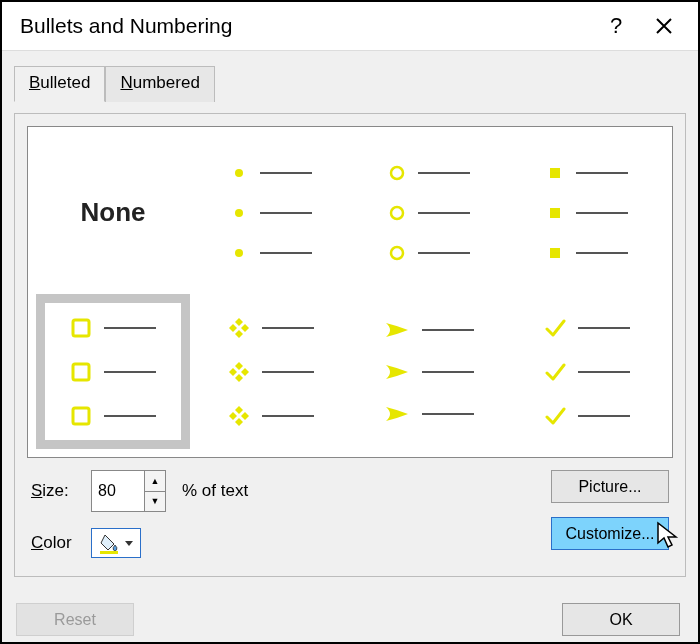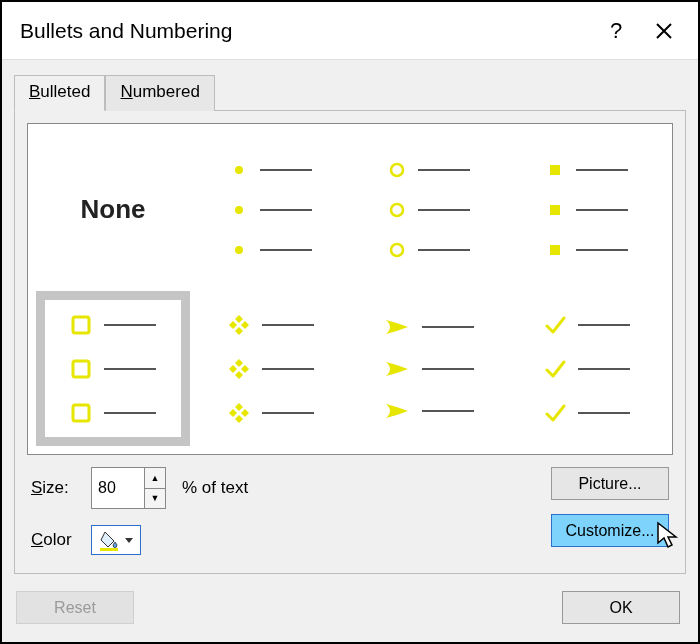--- a/index.html
+++ b/index.html
@@ -46,21 +46,21 @@
     position: relative;
     top: 1px;
   }
   .tab.active {
     background: #f0f0f0;
     border-bottom: 1px solid #f0f0f0;
     z-index: 2;
   }
   .tab span.ul { text-decoration: underline; }
   .panel {
-    margin: 0 12px;
+    margin: 12px 12px;
     border: 1px solid #bcbcbc;
     padding: 12px 12px 18px 12px;
     background: #f0f0f0;
   }
   .grid-box {
     background: #fff;
     border: 1.5px solid #888;
     padding: 8px;
   }
   .bul-grid {

